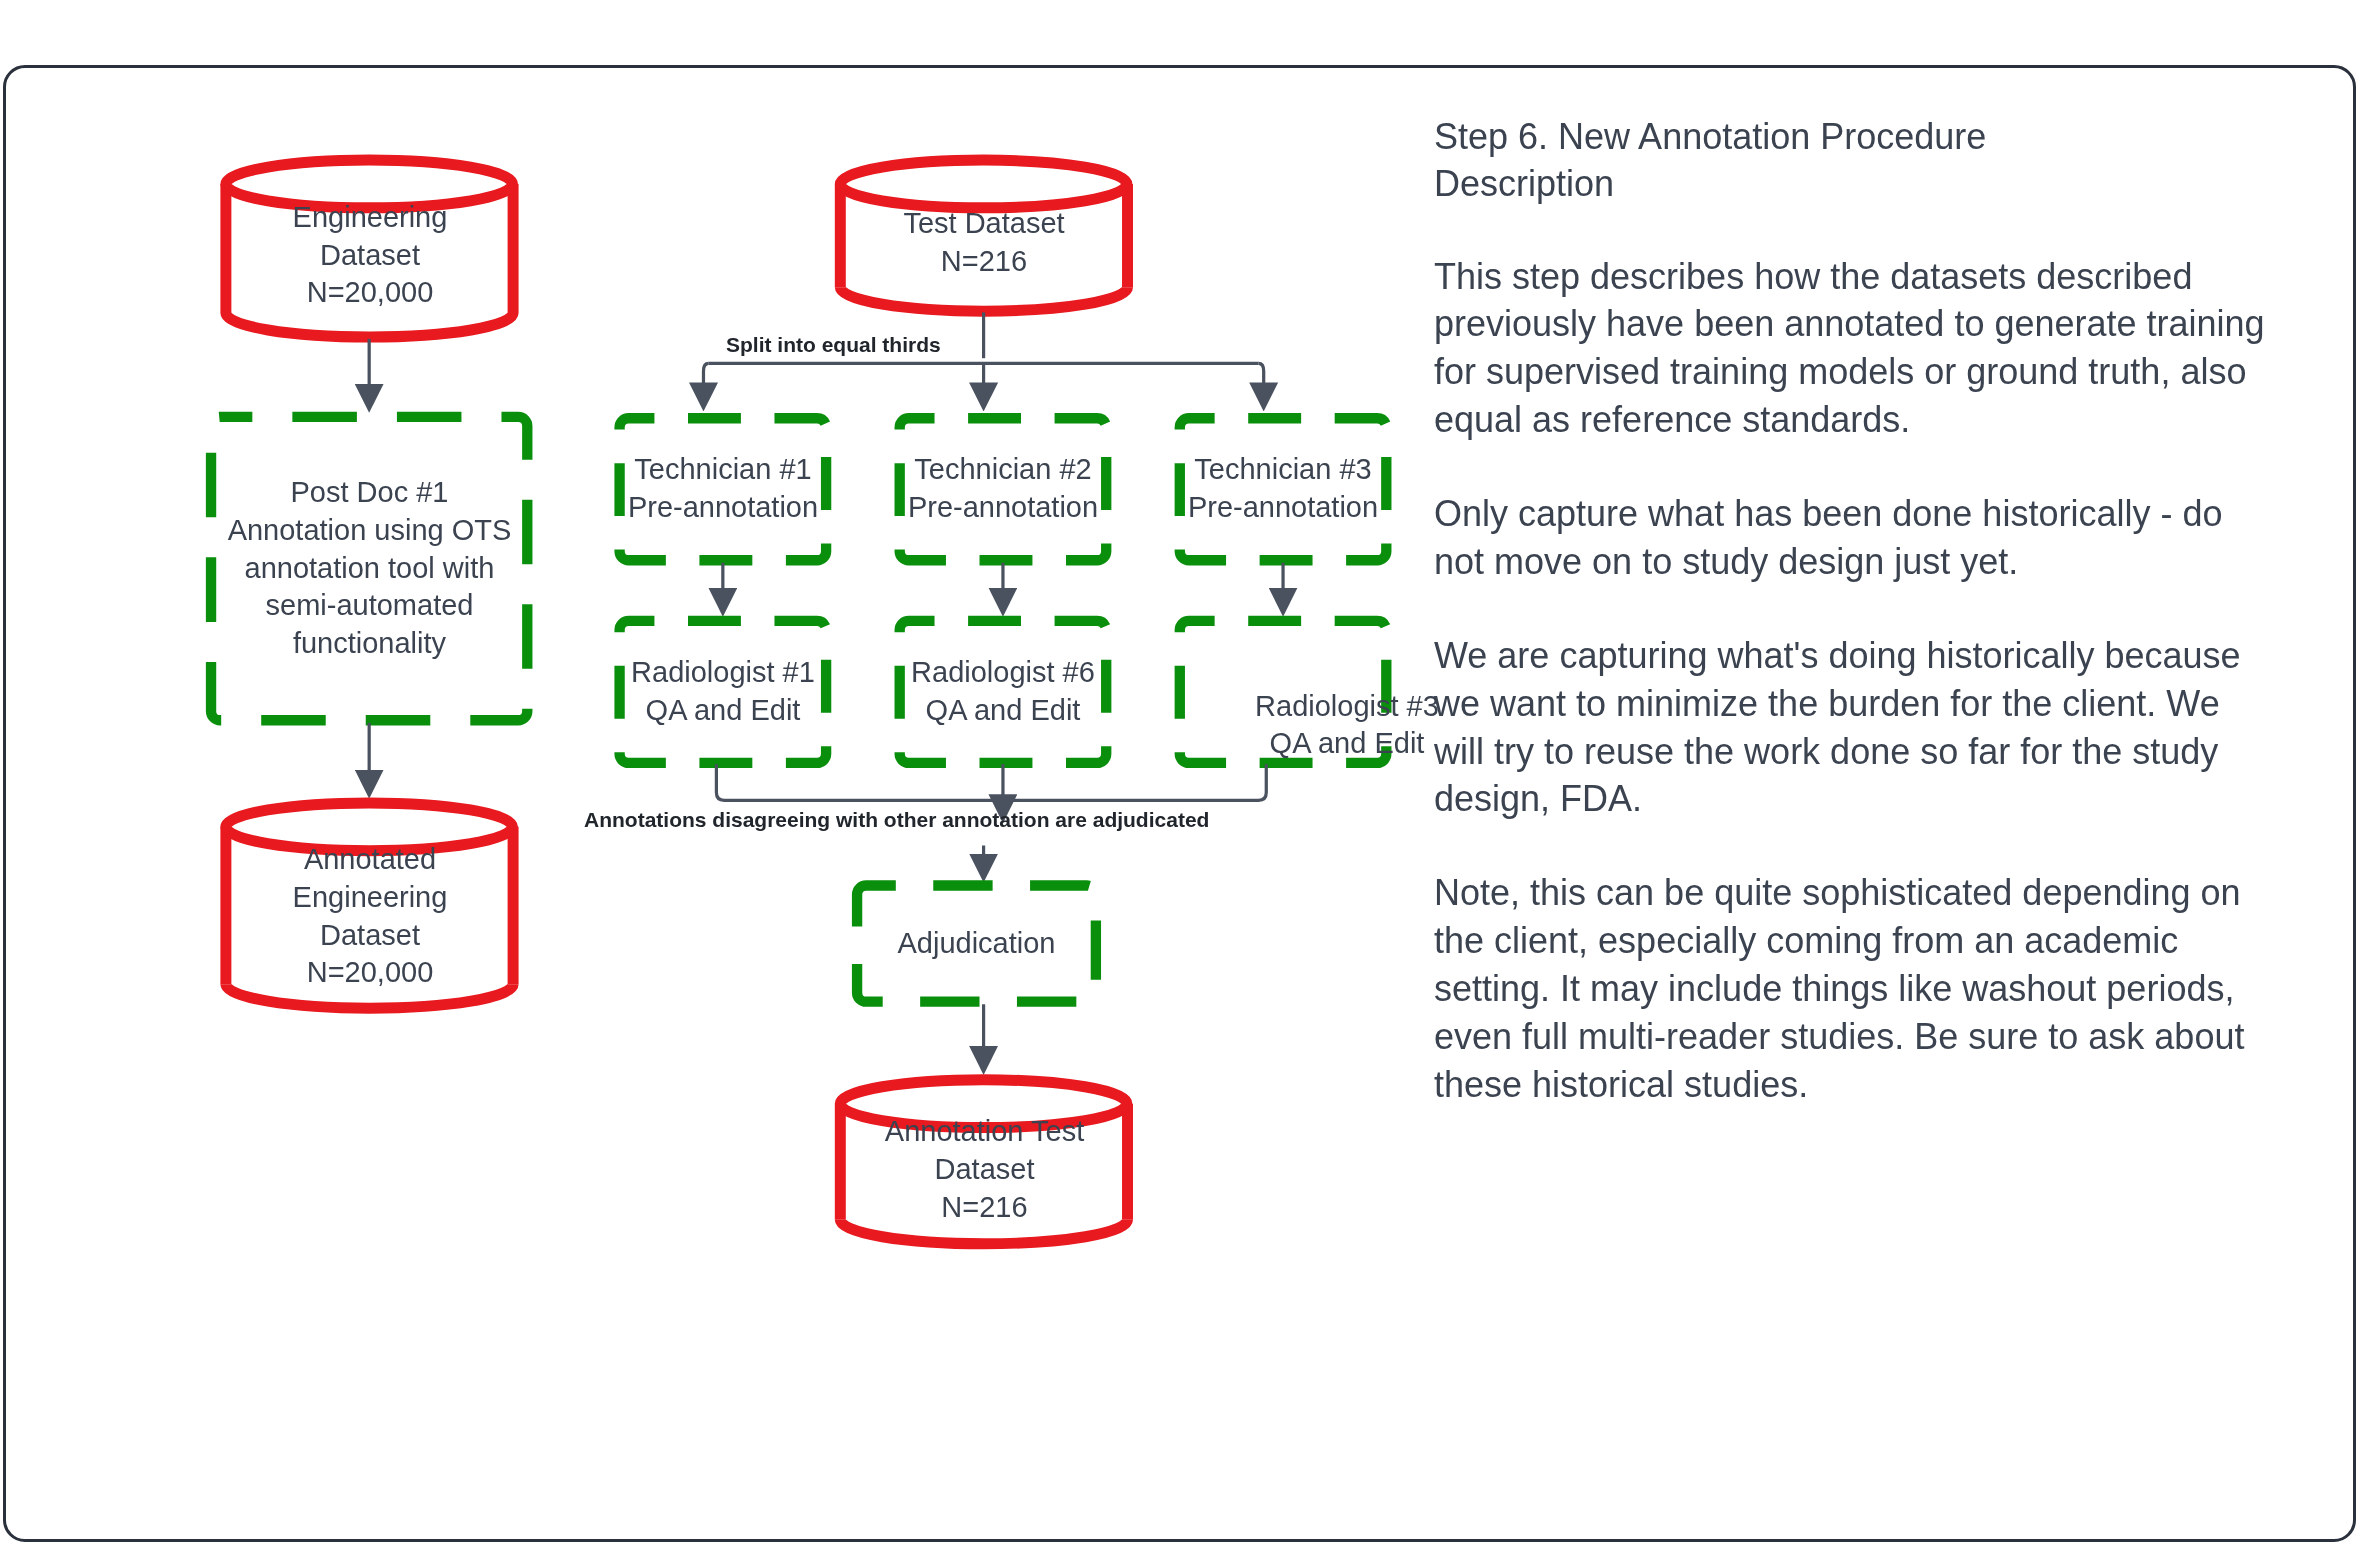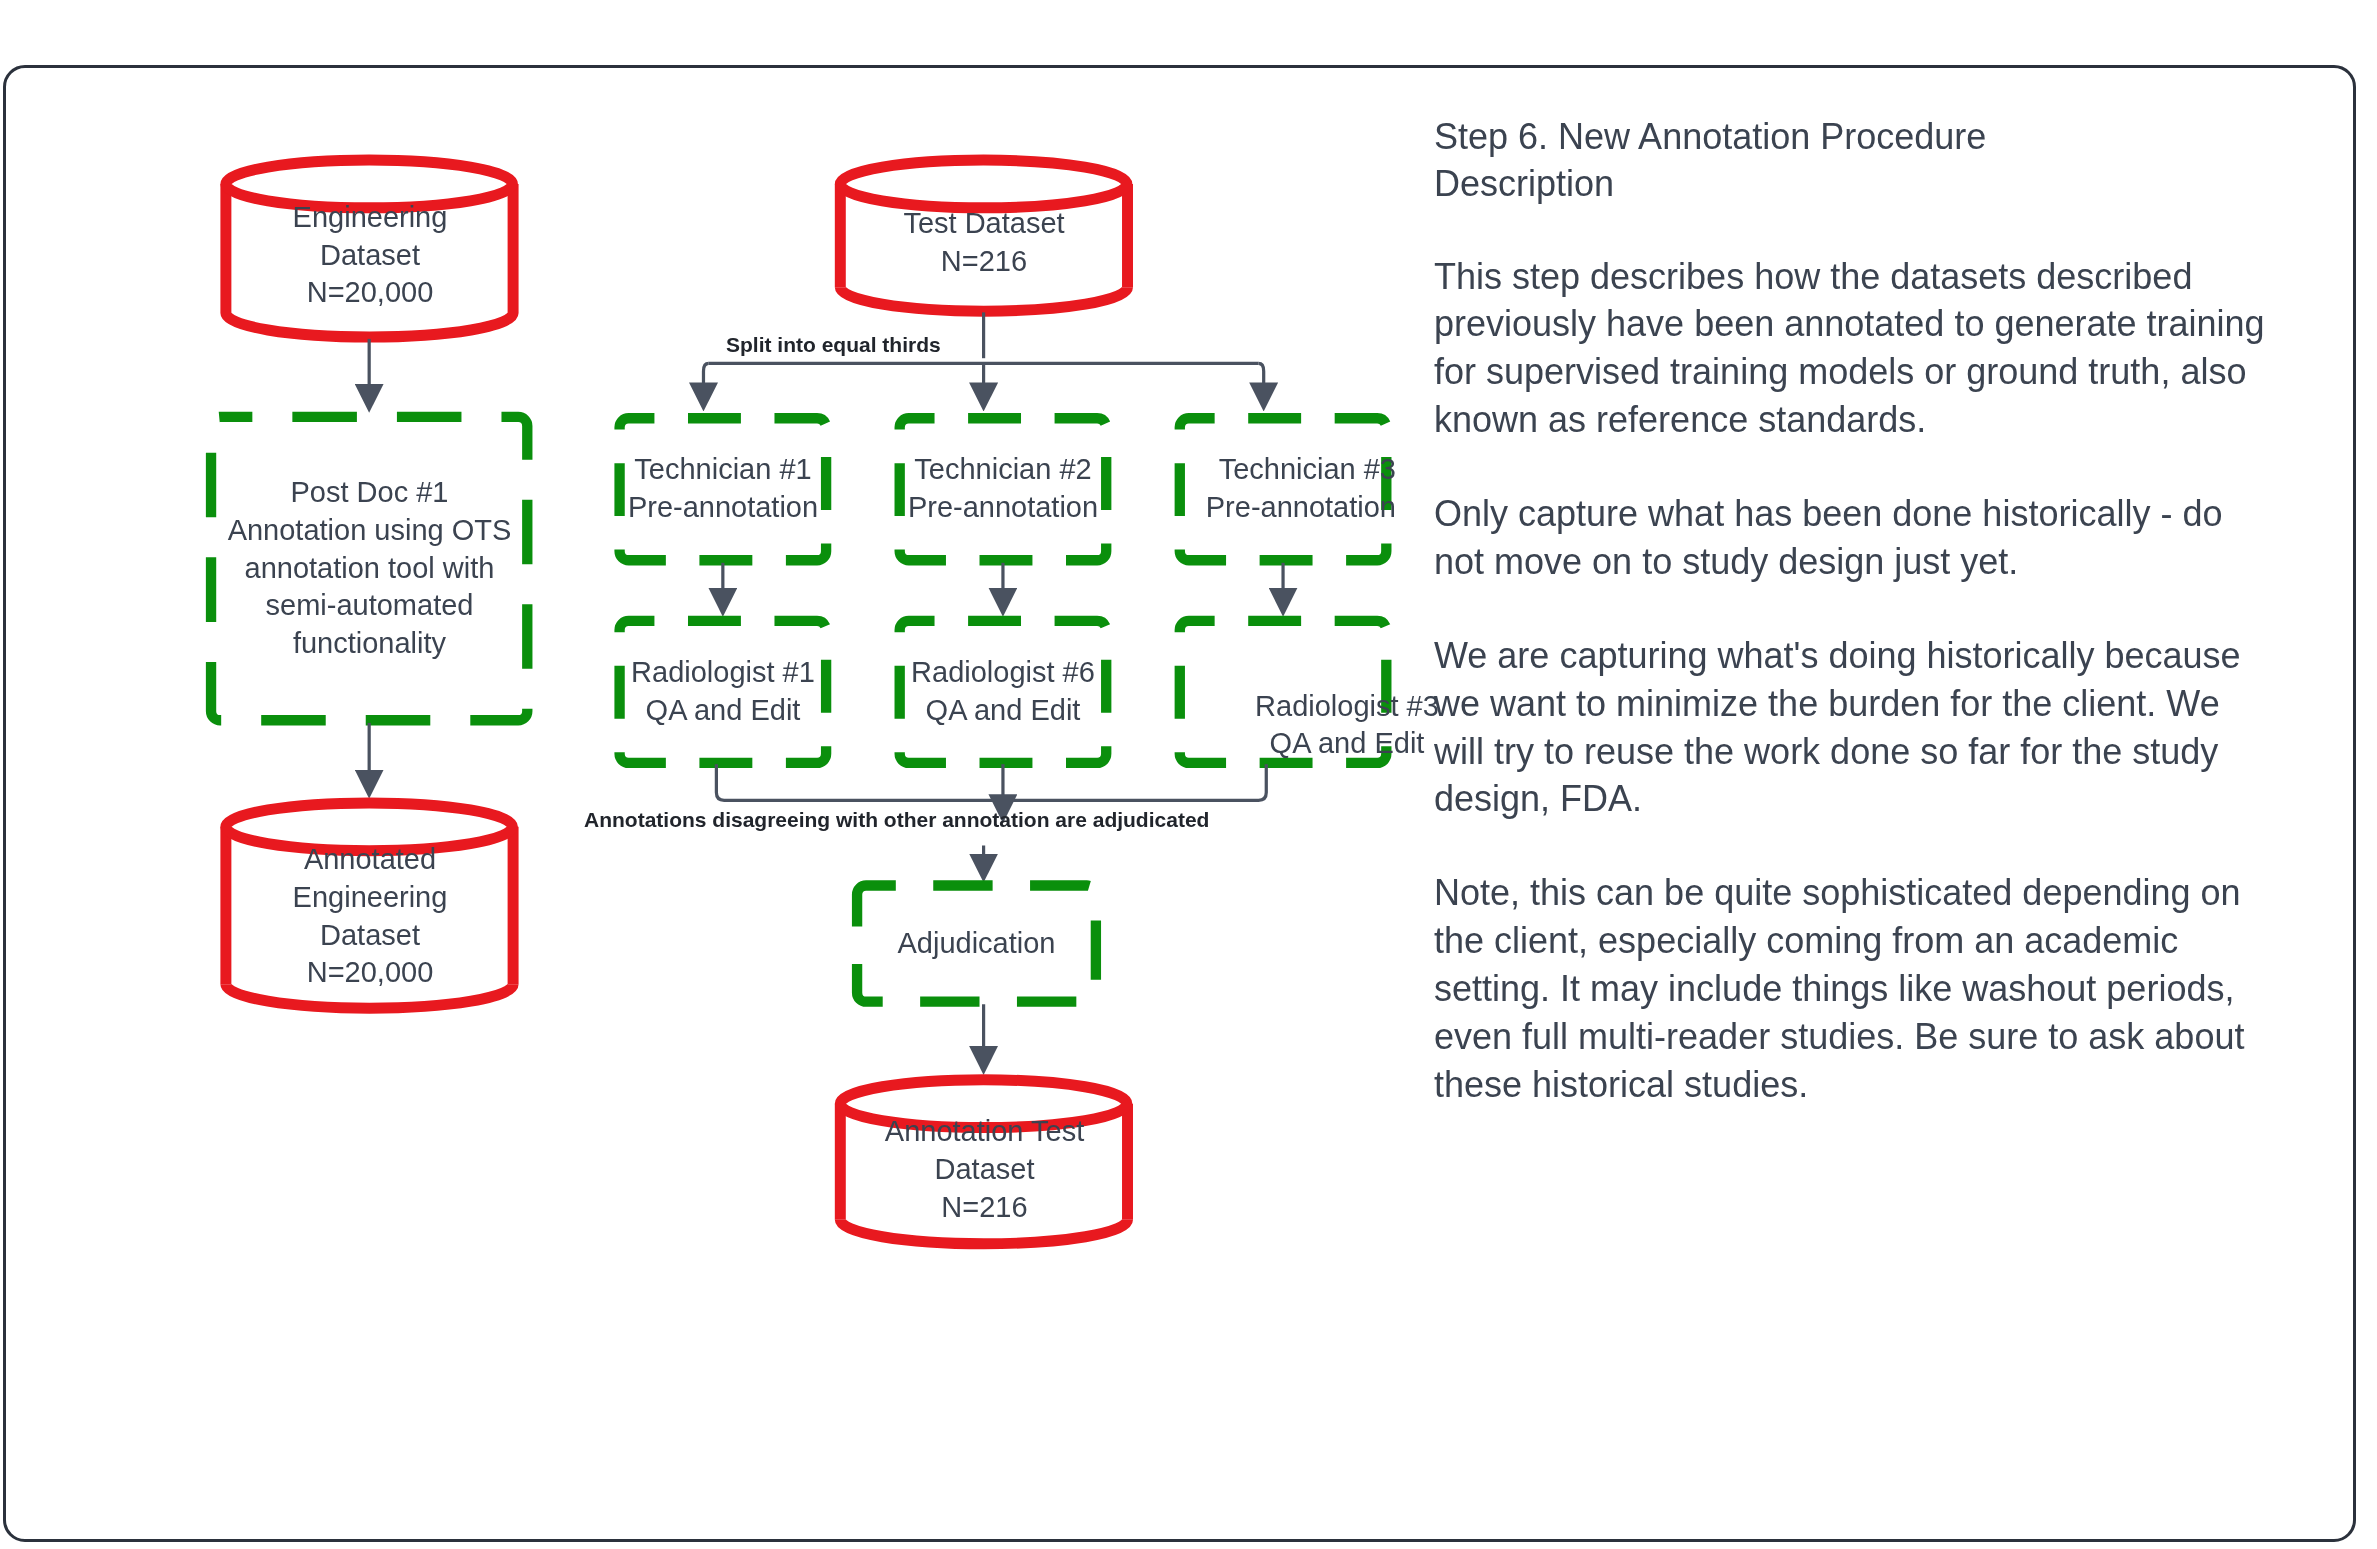--- a/index.html
+++ b/index.html
@@ -208,21 +208,21 @@
   </div>
 
   <div class="node-text proc-text" style="left:610px; top:418px; width:226px; height:142px;">
     <span class="ln">Technician #1</span>
     <span class="ln">Pre-annotation</span>
   </div>
   <div class="node-text proc-text" style="left:890px; top:418px; width:226px; height:142px;">
     <span class="ln">Technician #2</span>
     <span class="ln">Pre-annotation</span>
   </div>
-  <div class="node-text proc-text" style="left:1170px; top:418px; width:226px; height:142px;align-items:flex-end;">
+  <div class="node-text proc-text" style="left:1170px; top:418px; width:226px; height:142px;">
     <span class="ln">Technician #3</span>
     <span class="ln">Pre-annotation</span>
   </div>
 
   <div class="node-text proc-text" style="left:610px; top:621px; width:226px; height:142px;">
     <span class="ln">Radiologist #1</span>
     <span class="ln">QA and Edit</span>
   </div>
   <div class="node-text proc-text" style="left:890px; top:621px; width:226px; height:142px;">
     <span class="ln">Radiologist #6</span>
@@ -242,20 +242,20 @@
     <span class="ln">Dataset</span>
     <span class="ln">N=216</span>
   </div>
 
   <div class="edge-label" style="left:726px; top:333px; width:516px;">Split into equal thirds</div>
 
   <div class="edge-label" style="left:584px; top:808px; width:800px;">Annotations disagreeing with other annotation are adjudicated</div>
 
   <div id="desc-panel">
     <div class="desc-head">Step 6. New Annotation Procedure Description</div>
-    <div class="desc-para">This step describes how the datasets described previously have been annotated to generate training for supervised training models or ground truth, also known as reference standards.</div>
+    <div class="desc-para">This step describes how the datasets described previously have been annotated to generate training for supervised training models or ground truth, also equal as reference standards.</div>
     <div class="desc-para">Only capture what has been done historically - do not move on to study design just yet.</div>
     <div class="desc-para">We are capturing what's doing historically because we want to minimize the burden for the client. We will try to reuse the work done so far for the study design, FDA.</div>
     <div class="desc-para">Note, this can be quite sophisticated depending on the client, especially coming from an academic setting. It may include things like washout periods, even full multi-reader studies. Be sure to ask about these historical studies.</div>
   </div>
 
 </div>
 
 
 </body></html>

